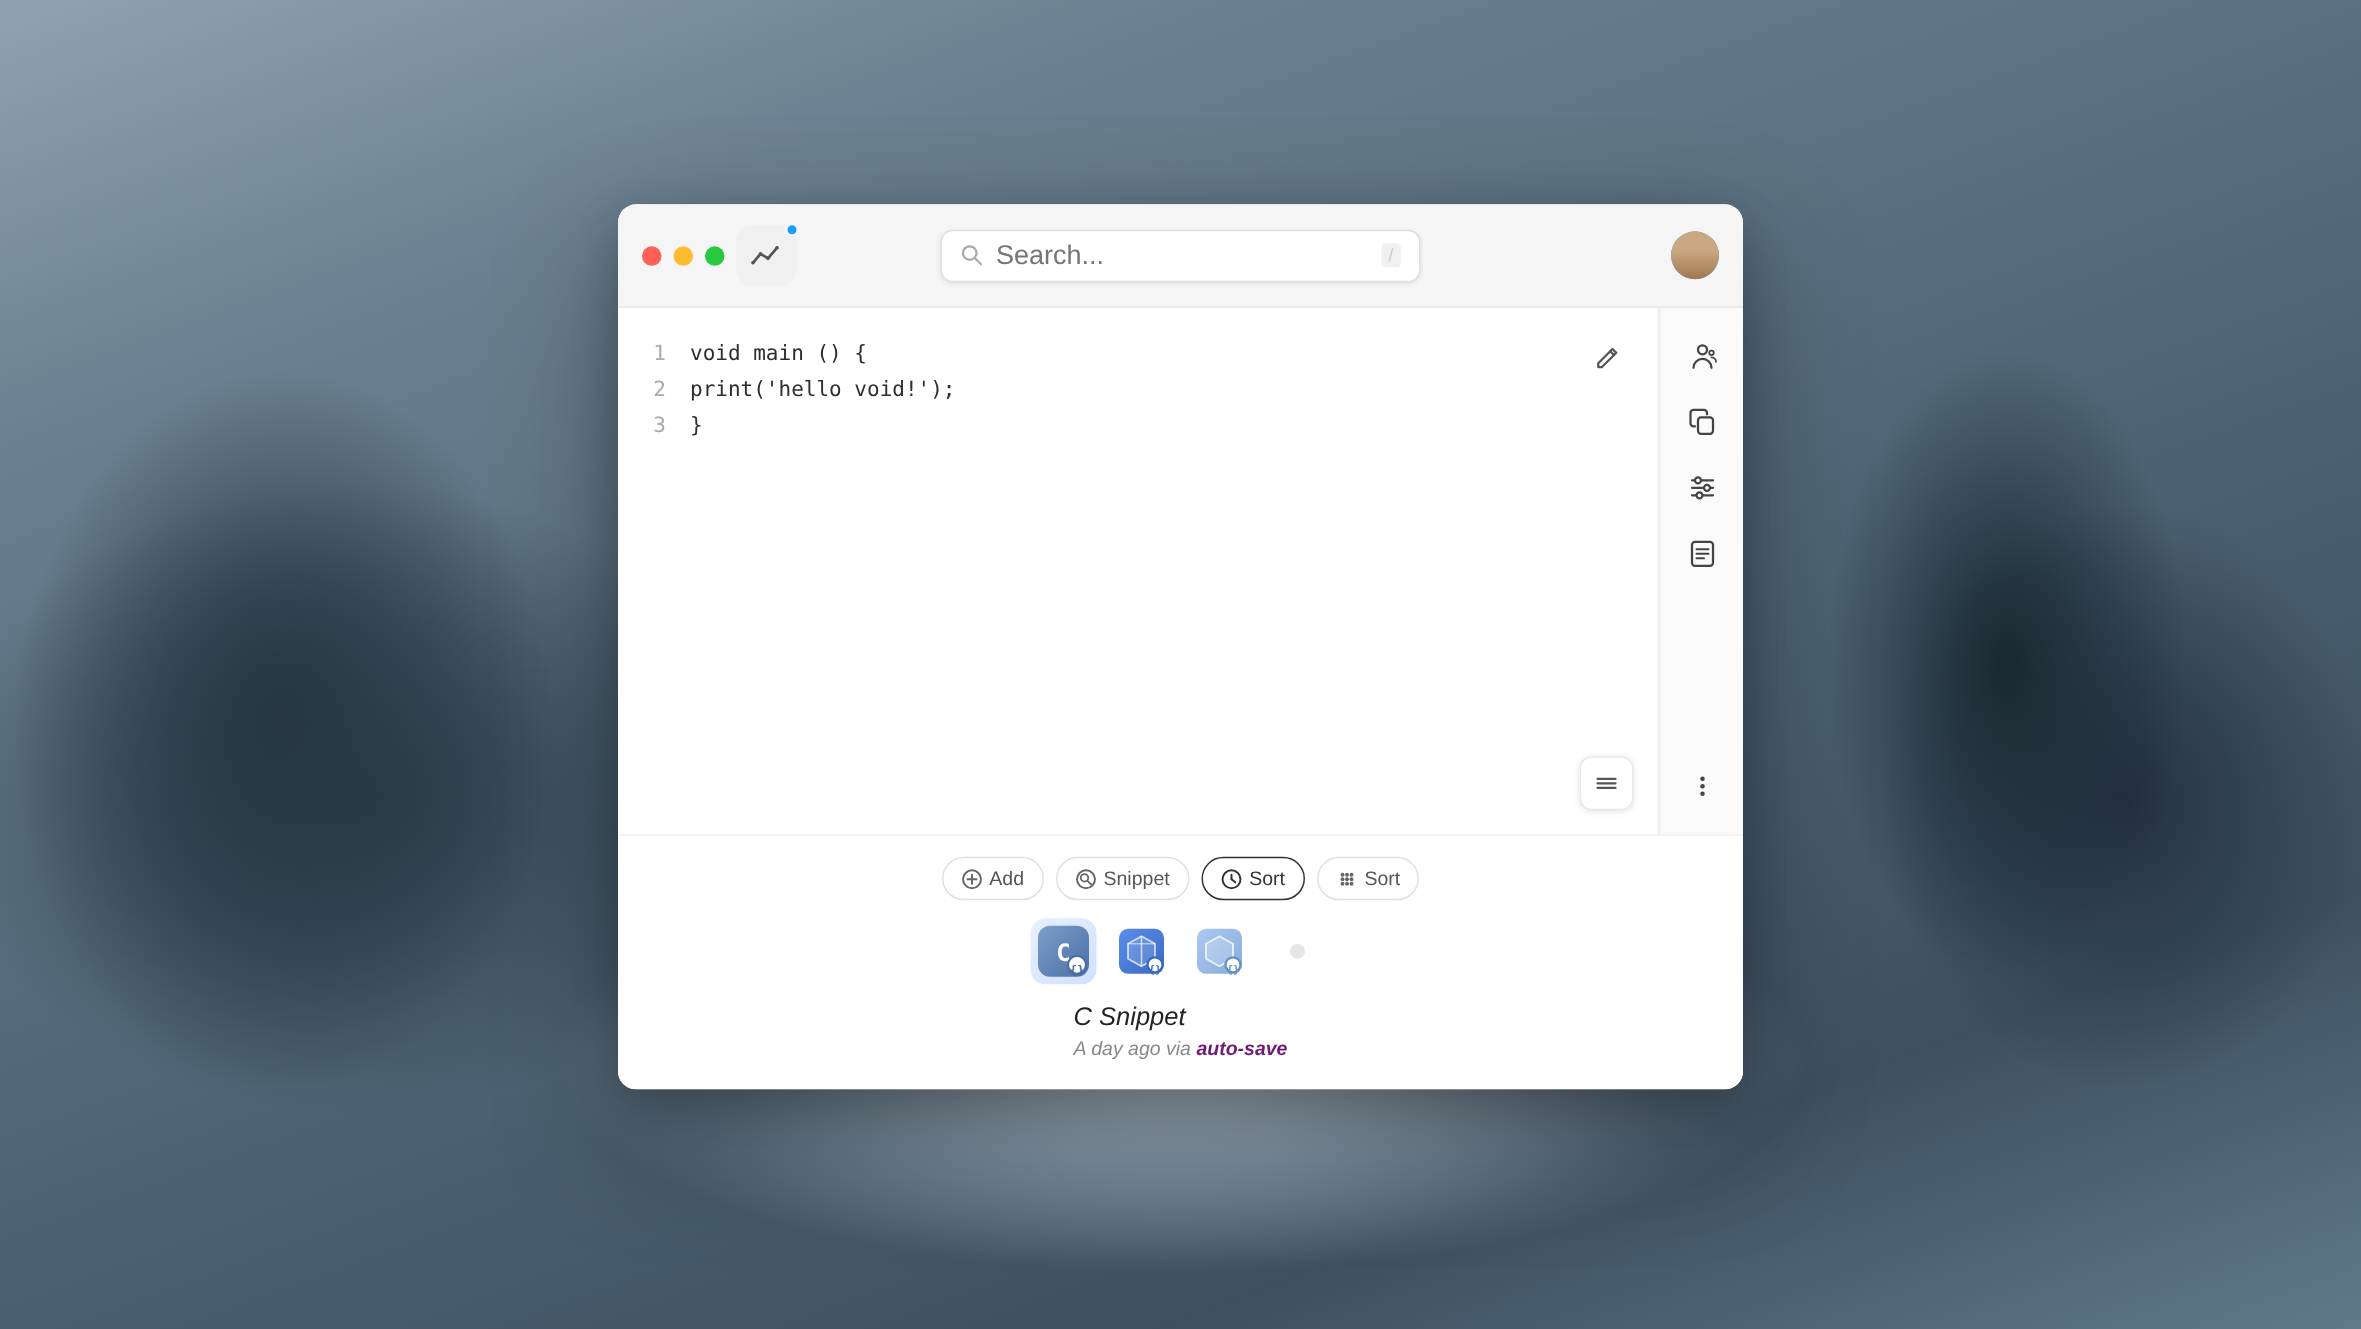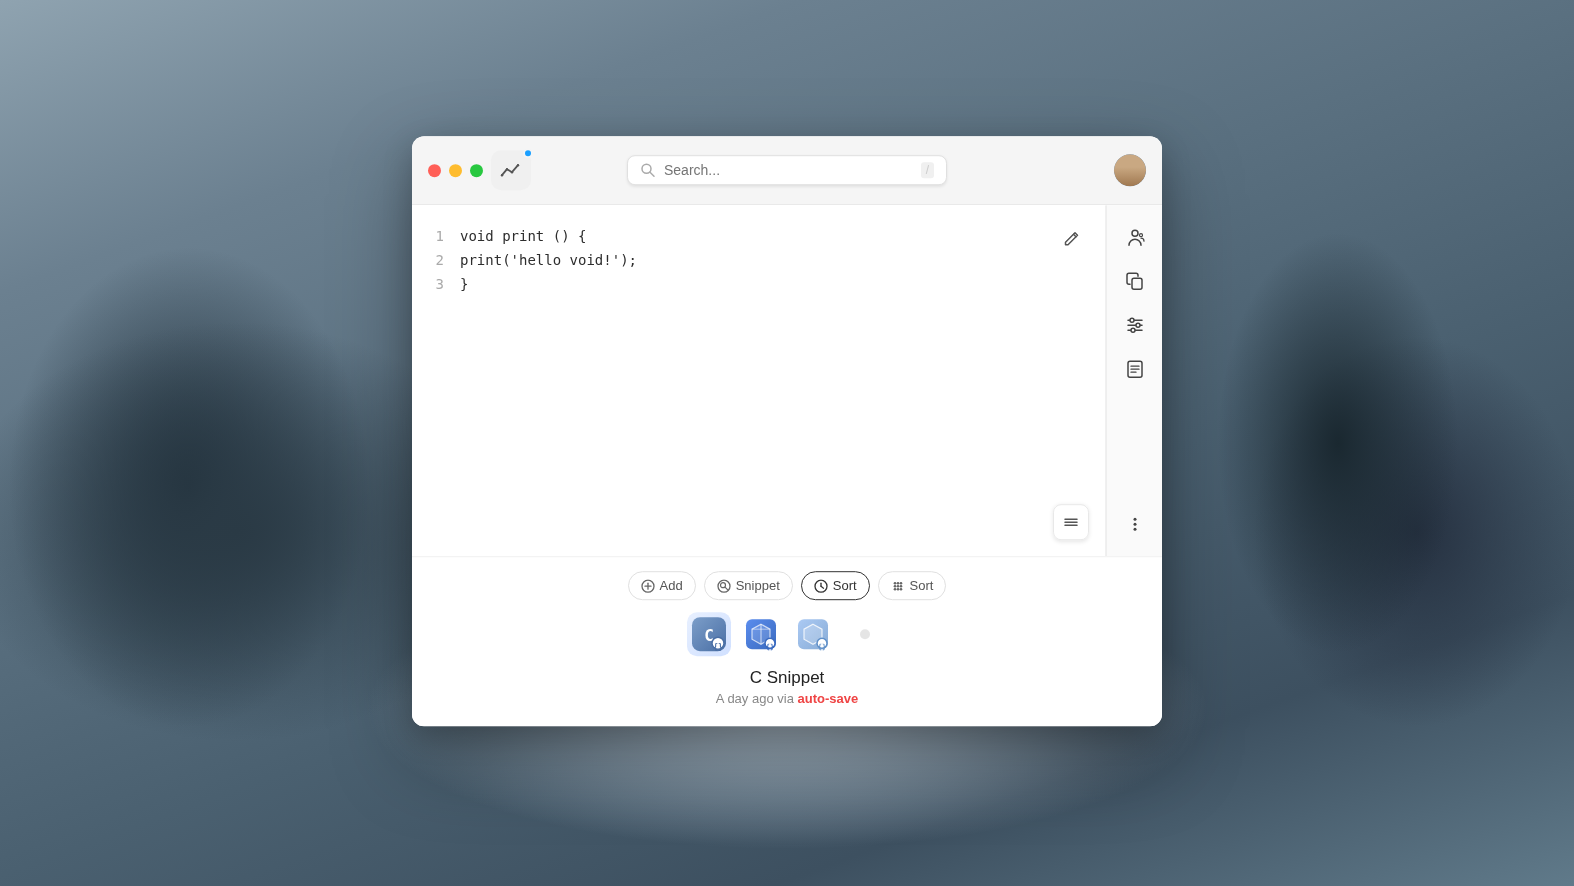--- a/index.html
+++ b/index.html
@@ -94,21 +94,21 @@
     }
 
     .search-icon-svg {
       color: #999;
       flex-shrink: 0;
     }
 
     .search-input {
       border: none;
       outline: none;
-      font-size: 14px;
+      font-size: 18px;
       color: #999;
       background: transparent;
       flex: 1;
       font-family: inherit;
     }
 
     .search-shortcut {
       font-size: 12px;
       color: #ccc;
       background: #f0f0f0;
@@ -318,38 +318,39 @@
       justify-content: center;
       cursor: pointer;
       position: relative;
     }
 
     .snippet-icon-item.active {
       background: linear-gradient(135deg, #e8f0ff, #d0e0ff);
     }
 
     .snippet-info {
-      text-align: center;
+      text-align: left;
+      font-style: italic;
     }
 
     .snippet-title {
       font-size: 17px;
       font-weight: 500;
       color: #222;
       margin-bottom: 3px;
     }
 
     .snippet-subtitle {
       font-size: 13px;
       color: #888;
     }
 
     .snippet-subtitle strong {
       font-weight: 600;
-      color: #ef4444;
+      color: #701a75;
     }
 
   </style>
 </head>
 <body>
 
 <div class="desktop-bg"></div>
 
 <div class="window">
 
@@ -383,21 +384,21 @@
     <div class="avatar">
       <div class="avatar-face"></div>
     </div>
   </div>
 
   <div class="main-content">
 
     <div class="code-area">
       <div class="code-line">
         <span class="line-num">1</span>
-        <span class="line-code">void print () {</span>
+        <span class="line-code">void main () {</span>
       </div>
       <div class="code-line">
         <span class="line-num">2</span>
         <span class="line-code">  print('hello void!');</span>
       </div>
       <div class="code-line">
         <span class="line-num">3</span>
         <span class="line-code">}</span>
       </div>
 

